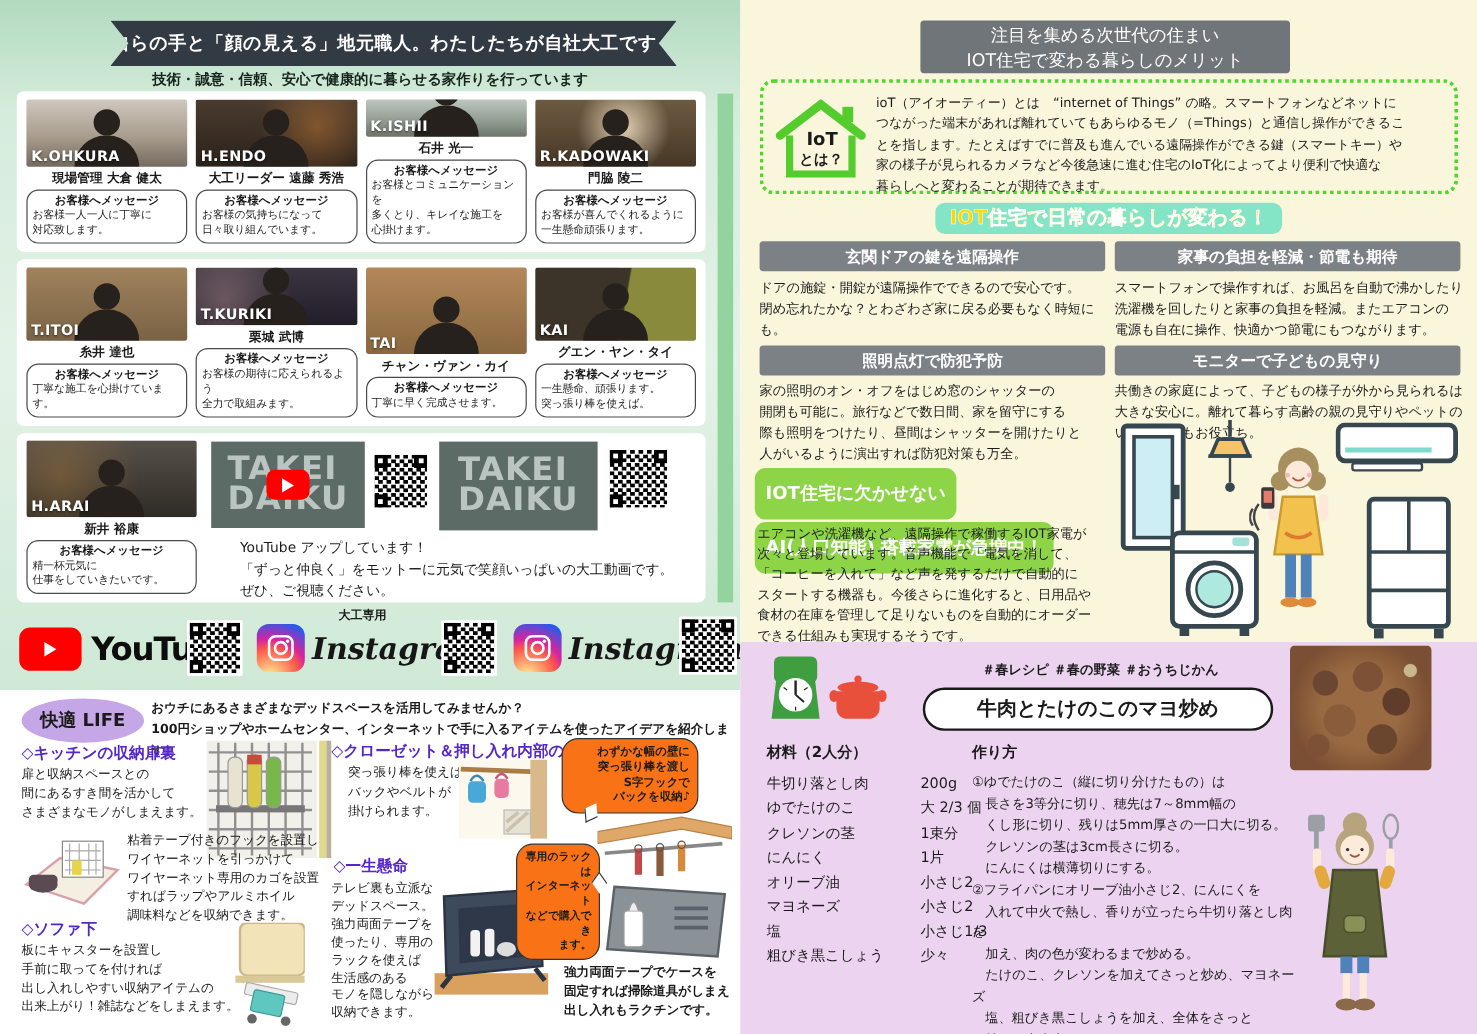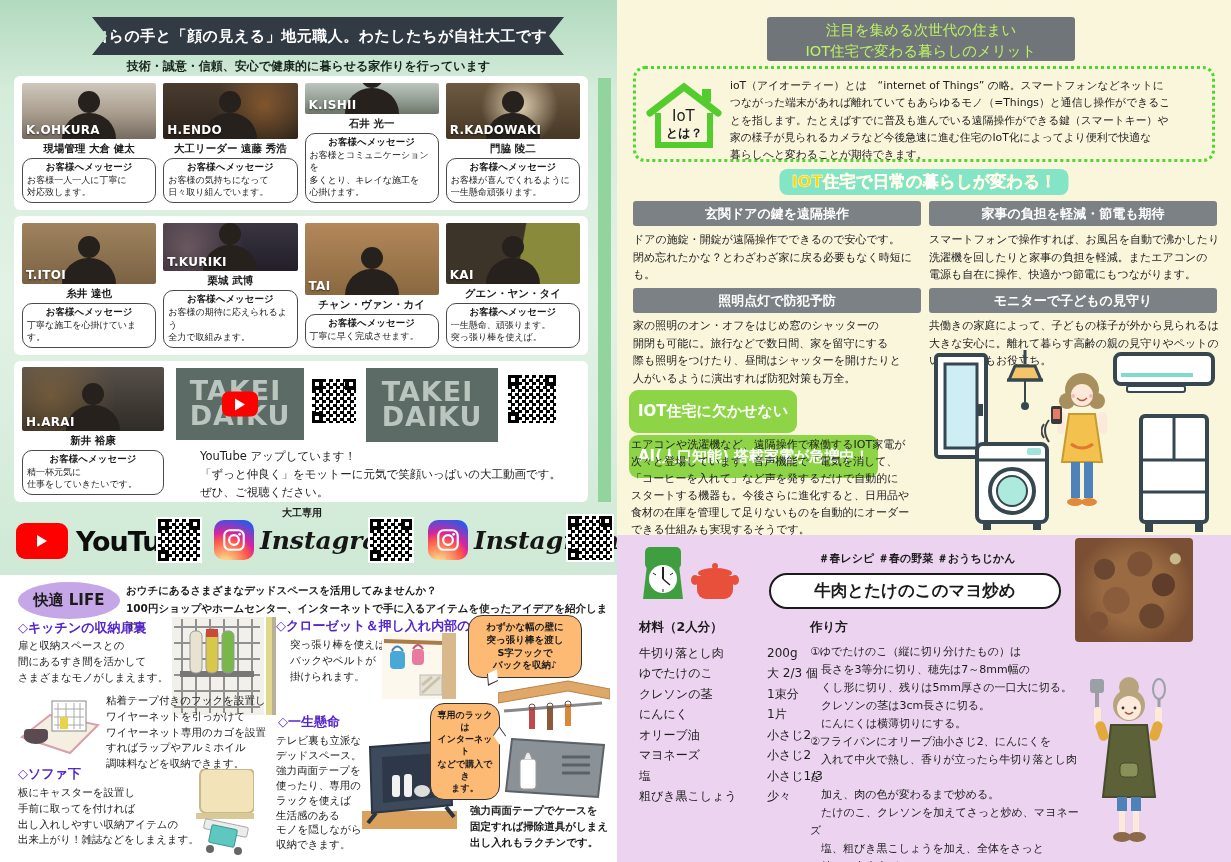--- a/index.html
+++ b/index.html
@@ -68,32 +68,32 @@
   display:flex;align-items:center;justify-content:center}
 .insta-script{font-family:"DejaVu Serif","Liberation Serif",serif;font-style:italic;font-weight:700;font-size:25px;color:#161616;white-space:nowrap}
 .insta-label{position:absolute;left:282px;top:506px;font-size:10px;font-weight:700}
 
 .life{position:absolute;left:0;top:575px;width:617px;height:287px;background:#fff}
 .badge{position:absolute;left:18px;top:7px;width:102px;height:37px;background:#c5a6e6;border-radius:50%;
   display:flex;align-items:center;justify-content:center;font-size:15px;font-weight:700}
 .intro{position:absolute;left:126px;top:7px;font-size:10.5px;font-weight:600;line-height:1.7}
 .hp{position:absolute;color:#5526c8;font-weight:800;font-size:13px;white-space:nowrap}
 .lt{position:absolute;font-size:10.5px;line-height:1.5}
-.sb{position:absolute;border:1.5px solid #333;border-radius:14px;background:#fdba74;font-size:9.5px;font-weight:600;text-align:center;padding:5px 6px;line-height:1.35}
+.sb{position:absolute;border:1.5px solid #333;border-radius:14px;background:#f97316;font-size:9.5px;font-weight:600;text-align:right;padding:5px 6px;line-height:1.35}
 .sb::after{content:"";position:absolute;width:10px;height:10px;background:#fff;border-left:1.5px solid #333;border-bottom:1.5px solid #333}
 .sb1::after{left:18px;bottom:-6px;transform:rotate(-25deg) skewX(-20deg)}
 .sb2::after{right:-6px;top:26px;transform:rotate(125deg) skewX(-20deg)}
 
 
 .right-page{position:absolute;left:617px;top:0;width:614px;height:862px;background:#faf6dc}
 .r-banner{position:absolute;left:150px;top:17px;width:308px;height:44px;background:#70757a;border-radius:3px;
-  color:#bef264;text-align:center;font-size:14.5px;line-height:1.45;padding-top:3px}
+  color:#ffffff;text-align:center;font-size:14.5px;line-height:1.45;padding-top:3px}
 .iot-box{position:absolute;left:16px;top:66px;width:582px;height:96px;border:3px dotted #4ed72e;border-radius:12px}
 .house-wrap{position:absolute;left:6px;top:12px;width:84px;height:70px}
-.house-l1{position:absolute;left:30px;top:26px;font-weight:400;font-size:15px}
+.house-l1{position:absolute;left:30px;top:26px;font-weight:700;font-size:15px}
 .house-l2{position:absolute;left:24px;top:44px;font-weight:700;font-size:12px}
 .iot-body{position:absolute;left:94px;top:8px;width:482px;font-size:10.8px;line-height:1.6}
 .r-highlight{position:absolute;left:50%;top:169px;transform:translateX(-50%);background:#84e4c6;color:#ffd800;
   font-size:16.5px;font-weight:800;padding:2px 12px;border-radius:8px;white-space:nowrap;-webkit-text-stroke:.4px #fff}
 .sec-h{position:absolute;height:25px;width:288px;background:#7c8186;border-radius:3px;color:#fff;font-size:13px;
   display:flex;align-items:center;justify-content:center;font-weight:600}
 .sec-b{position:absolute;width:292px;font-size:11px;line-height:1.6}
 .ai-h{position:absolute;left:12px;top:390px}
 .ai-h span{display:inline-block;background:#8ed447;color:#fff;font-weight:800;font-size:15px;padding:12px 9px;border-radius:9px}
 .ai-h .l2{margin-top:2px}

